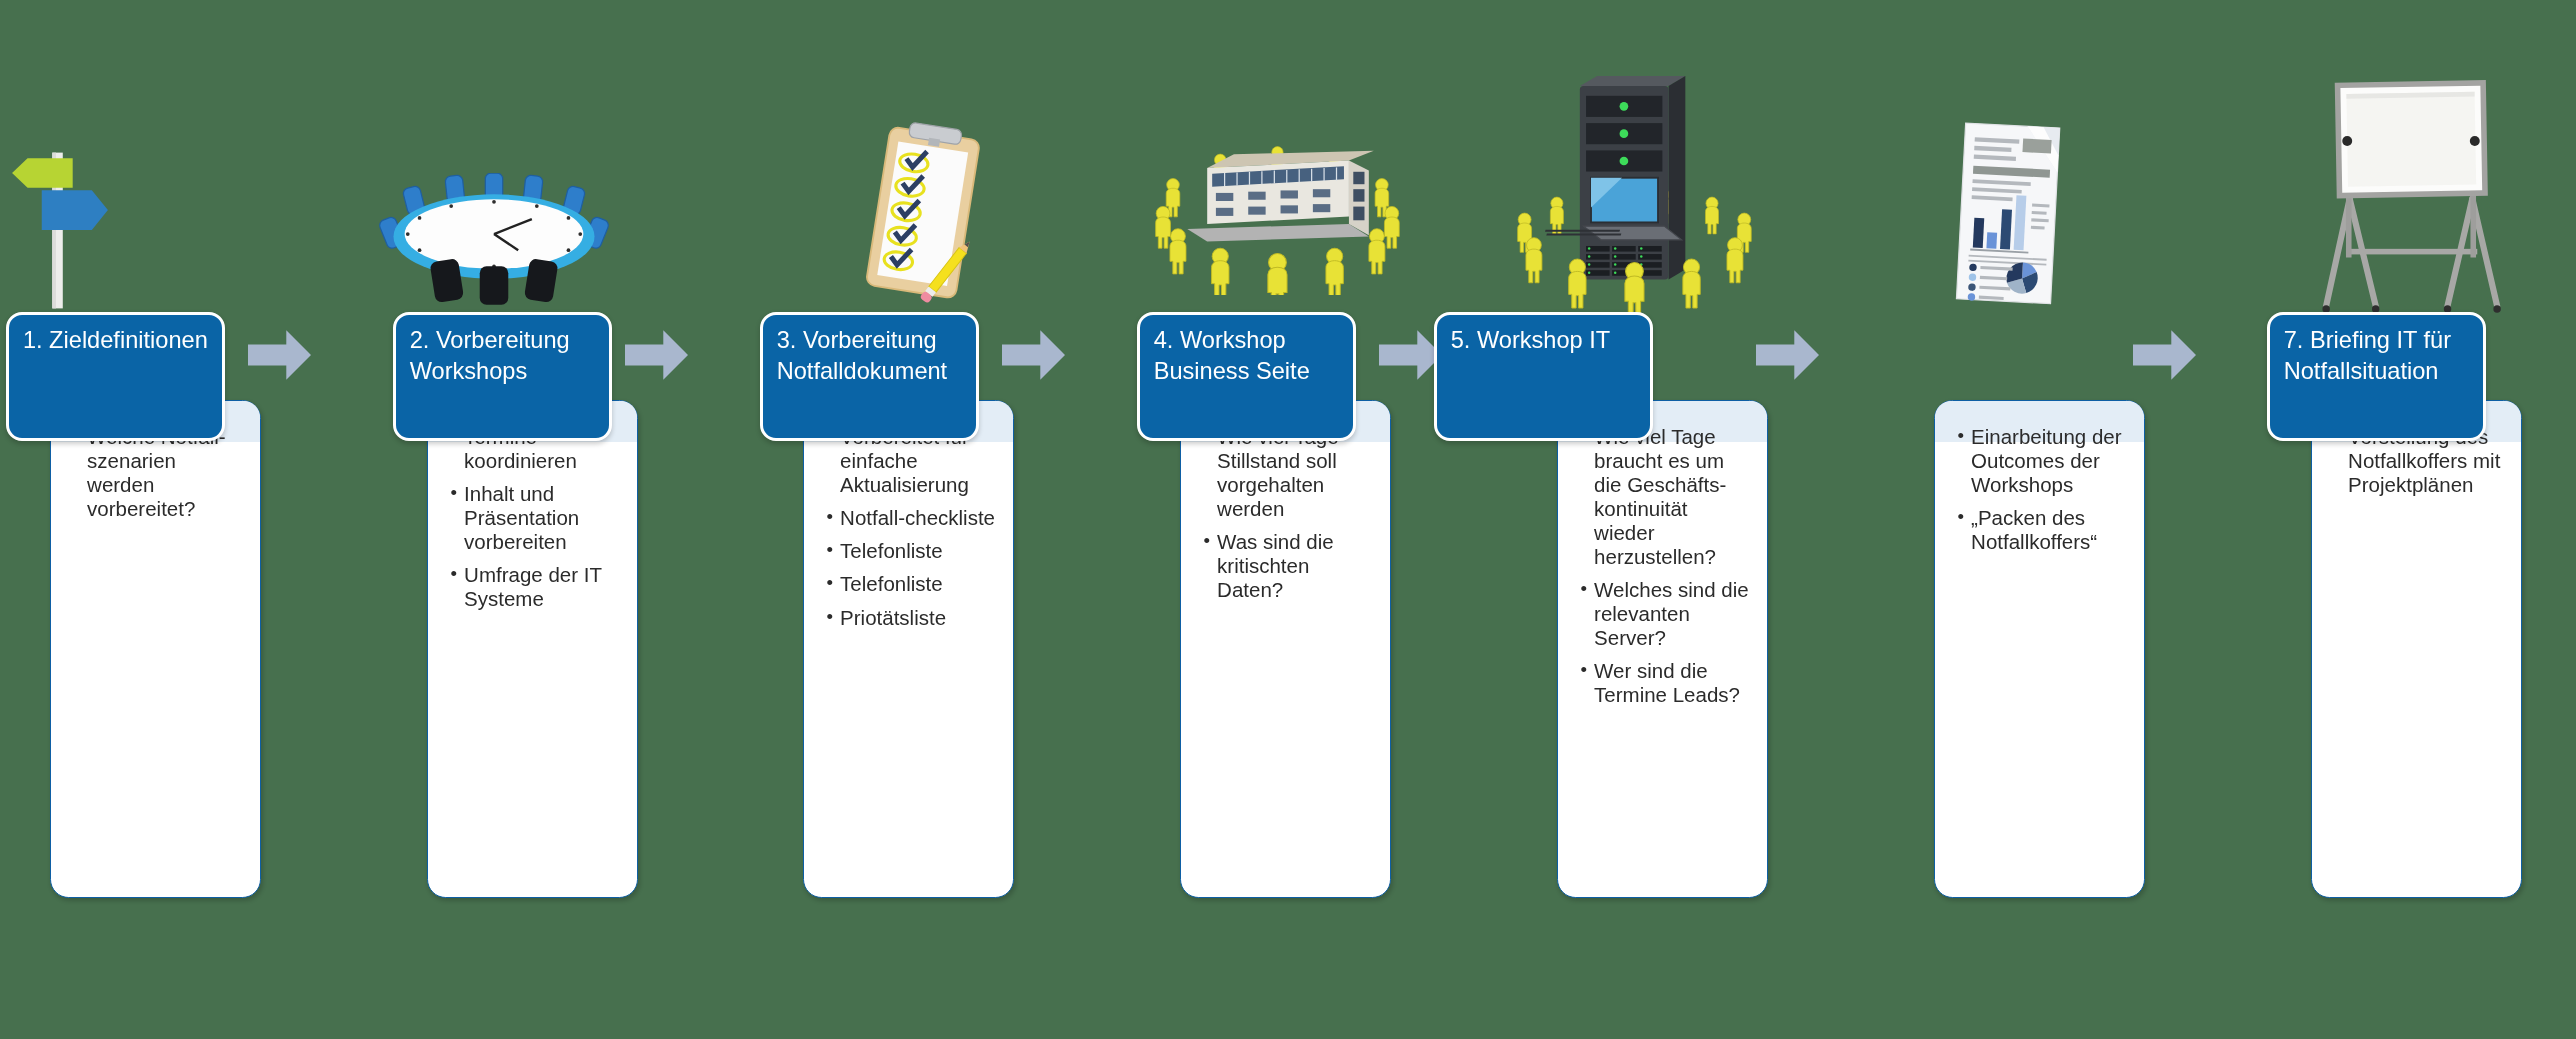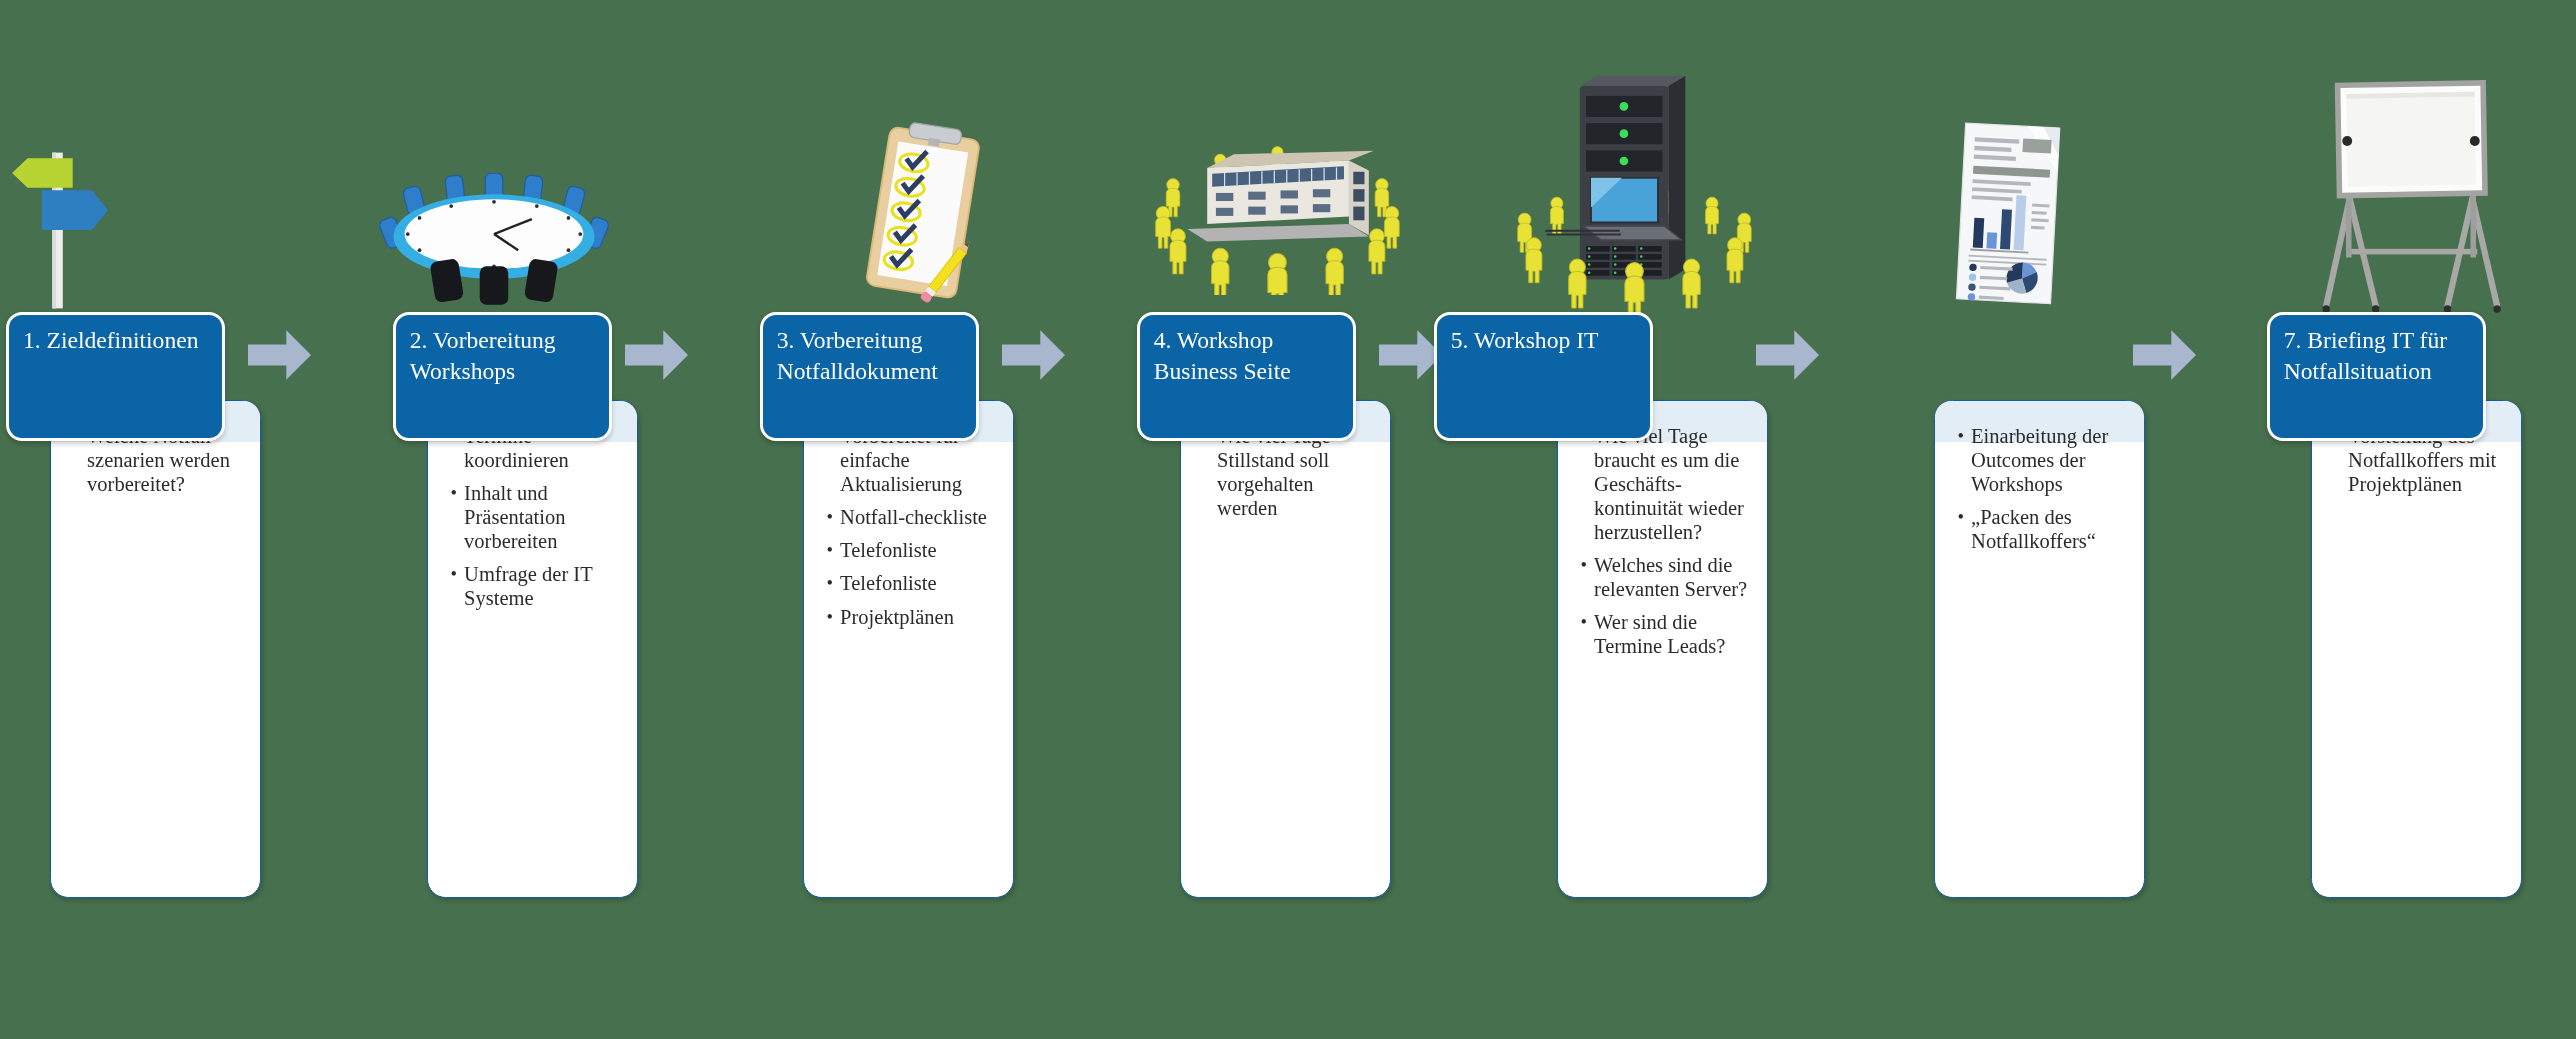--- a/index.html
+++ b/index.html
@@ -1,17 +1,17 @@
 <!DOCTYPE html>
 <html style="font-size:10px"><head>
 <meta charset="utf-8">
 <style>
   html,body{margin:0;padding:0;background:#47704E;}
   .stage{position:relative;width:2576px;height:1039px;background:#47704E;overflow:hidden;
-         font-family:Liberation Serif, serif;}
+         font-family:Liberation Sans, sans-serif;}
   .step-header{position:absolute;top:312px;width:219px;height:129px;box-sizing:border-box;
          background:#0A64A6;border:3.1px solid #ffffff;border-radius:16px;color:#ffffff;
          font-size:23.6px;line-height:1.3;padding:10px 13.7px;z-index:3;
          box-shadow:0 2.5px 5px rgba(0,0,0,.20);}
   .card{position:absolute;top:400px;width:211px;height:498px;box-sizing:border-box;
          background:#ffffff;border:1.9px solid #0E5FA4;border-radius:18.6px;z-index:2;
          box-shadow:1.9px 2.5px 4.3px rgba(0,0,0,.18);}
   .card::before{content:"";position:absolute;top:0;left:0;right:0;height:41px;
          background:#E3EDF6;border-radius:16px 16px 0 0;}
   .bullets{position:relative;margin:0;padding:23.6px 15px 12.4px 22.4px;list-style:none;}
@@ -336,26 +336,27 @@
         <li>Inhalt und Präsentation vorbereiten</li>
         <li>Umfrage der IT Systeme</li>
       </ul>
     </div>
   <div class="card" style="left:803px">
       <ul class="bullets">
         <li>Vorbereitet für einfache Aktualisierung</li>
         <li>Notfall-checkliste</li>
         <li>Telefonliste</li>
         <li>Telefonliste</li>
-        <li>Projektplänen</li>
+        <li>Priotätsliste</li>
       </ul>
     </div>
   <div class="card" style="left:1180px">
       <ul class="bullets">
         <li>Wie viel Tage Stillstand soll vorgehalten werden</li>
+        <li>Was sind die kritischten Daten?</li>
       </ul>
     </div>
   <div class="card" style="left:1557px">
       <ul class="bullets">
         <li>Wie viel Tage braucht es um die Geschäfts-kontinuität wieder herzustellen?</li>
         <li>Welches sind die relevanten Server?</li>
         <li>Wer sind die Termine Leads?</li>
       </ul>
     </div>
   <div class="card" style="left:1934px">

